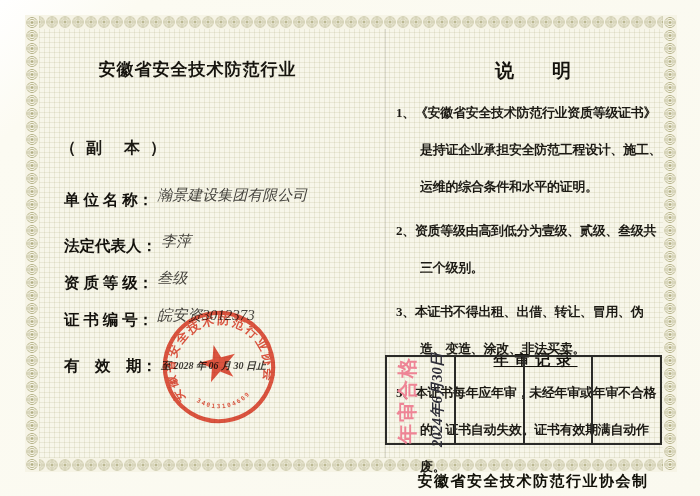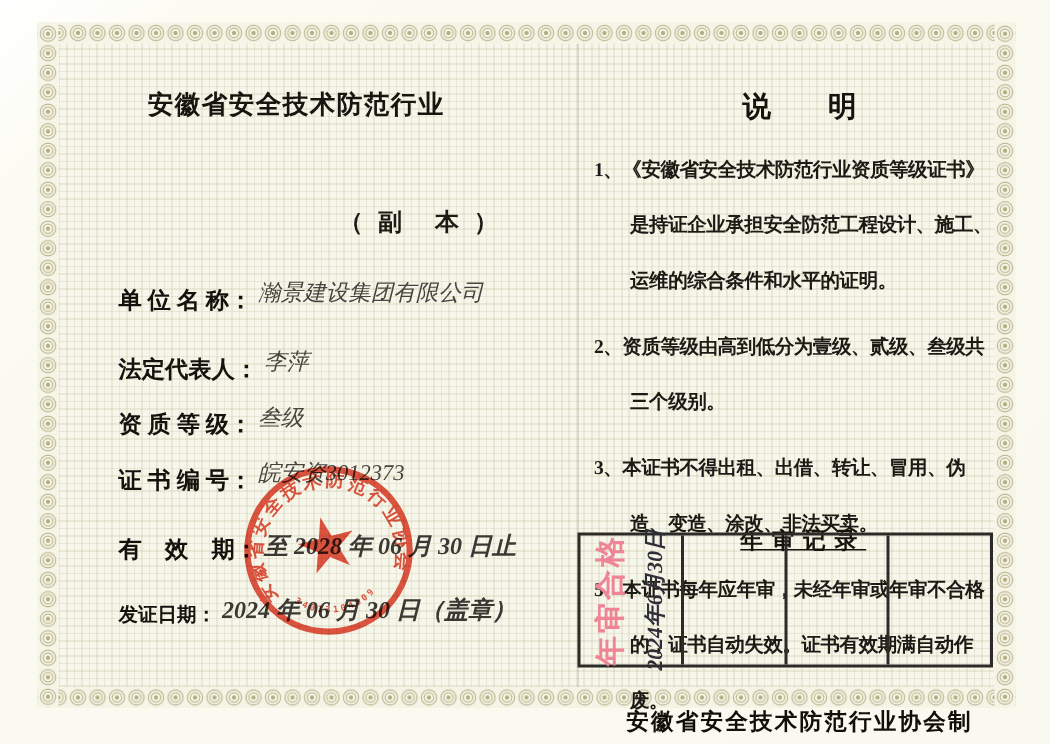--- a/index.html
+++ b/index.html
@@ -29,27 +29,27 @@
       repeating-linear-gradient(90deg, rgba(178,175,133,.20) 0 1px, rgba(0,0,0,0) 1px 5px); }
 
   .fold { position:absolute; left:385px; top:29px; width:1px; height:429px;
           background:rgba(140,140,125,.28); }
 
   .hdr { position:absolute; left:60px; top:58px; width:275px; text-align:center;
          font-size:17px; font-weight:700; color:#17150f; letter-spacing:1px; }
   .title { position:absolute; left:48px; top:88px; width:300px; text-align:center;
            font-size:30px; font-weight:700; color:#332e1a; letter-spacing:9px; padding-left:9px;
            text-shadow:0 0 1px rgba(120,110,50,.45); }
-  .subtitle { position:absolute; left:60px; top:138px; width:275px; text-align:right;
+  .subtitle { position:absolute; left:60px; top:138px; width:275px; text-align:left;
               font-size:16px; font-weight:700; color:#1c1a14; letter-spacing:3px; }
 
   .field { position:absolute; left:64px; white-space:nowrap; }
-  .flabel { font-size:15.5px; font-weight:700; color:#14120d;padding-left:15px; }
+  .flabel { font-size:15.5px; font-weight:700; color:#14120d; }
   .fvalue { font-size:15px; color:#46443e; font-weight:500; position:relative; top:-5px; margin-left:4px;font-style:italic; }
-  .field.r4 .fvalue, .field.r5 .fvalue { font-size:16px; font-weight:700; color:#3a3832; top:-2px; }
+  .field.r4 .fvalue, .field.r5 .fvalue { font-size:10px; font-weight:700; color:#3a3832; top:-2px; }
   .field.r5 .flabel { font-size:13px; }
 
   
   .seal { position:absolute; left:160px; top:308px; width:118px; height:118px;
           transform:rotate(-14deg); opacity:.88; mix-blend-mode:multiply; pointer-events:none; }
 
   
   .note-title { position:absolute; left:398px; top:58px; width:270px; text-align:center;
                 font-size:19px; font-weight:700; color:#15130e; }
   .notes { position:absolute; left:396px; top:94px; width:272px; }
@@ -97,23 +97,20 @@
   </div>
   <div class="field r1" style="top:236px">
     <span class="flabel">法定代表人：</span><span class="fvalue">李萍</span>
   </div>
   <div class="field r3" style="top:310px">
     <span class="flabel">证 书 编 号：</span><span class="fvalue">皖安资3012373</span>
   </div>
   <div class="field r4" style="top:356px">
     <span class="flabel">有　效　期：</span><span class="fvalue">至 2028 年 06 月 30 日止</span>
   </div>
-  <div class="field r5" style="top:399px">
-    <span class="flabel">发证日期：</span><span class="fvalue">2024 年 06 月 30 日（盖章）</span>
-  </div>
 
   <svg class="seal" viewBox="0 0 120 120">
     <defs>
       <path id="sealArcTop" d="M 20,85 A 46,46 0 1 1 100,85" fill="none"></path>
       <path id="sealArcBottom" d="M 27.8,87 A 42,42 0 0 0 92.2,87" fill="none"></path>
     </defs>
     <circle cx="60" cy="60" r="55" fill="none" stroke="#e1402b" stroke-width="4.2"></circle>
     <path d="M60,37 L64.47,50.85 L79.02,50.82 L67.23,59.35 L71.76,73.18 L60,64.6 L48.24,73.18 L52.77,59.35 L40.98,50.82 L55.53,50.85 Z" fill="#e1402b"></path>
     <text font-size="12.5" font-weight="bold" fill="#e1402b" font-family="Liberation Serif, DejaVu Serif, serif">
       <textPath href="#sealArcTop" startOffset="2" textLength="188" lengthAdjust="spacing">安徽省安全技术防范行业协会</textPath>

